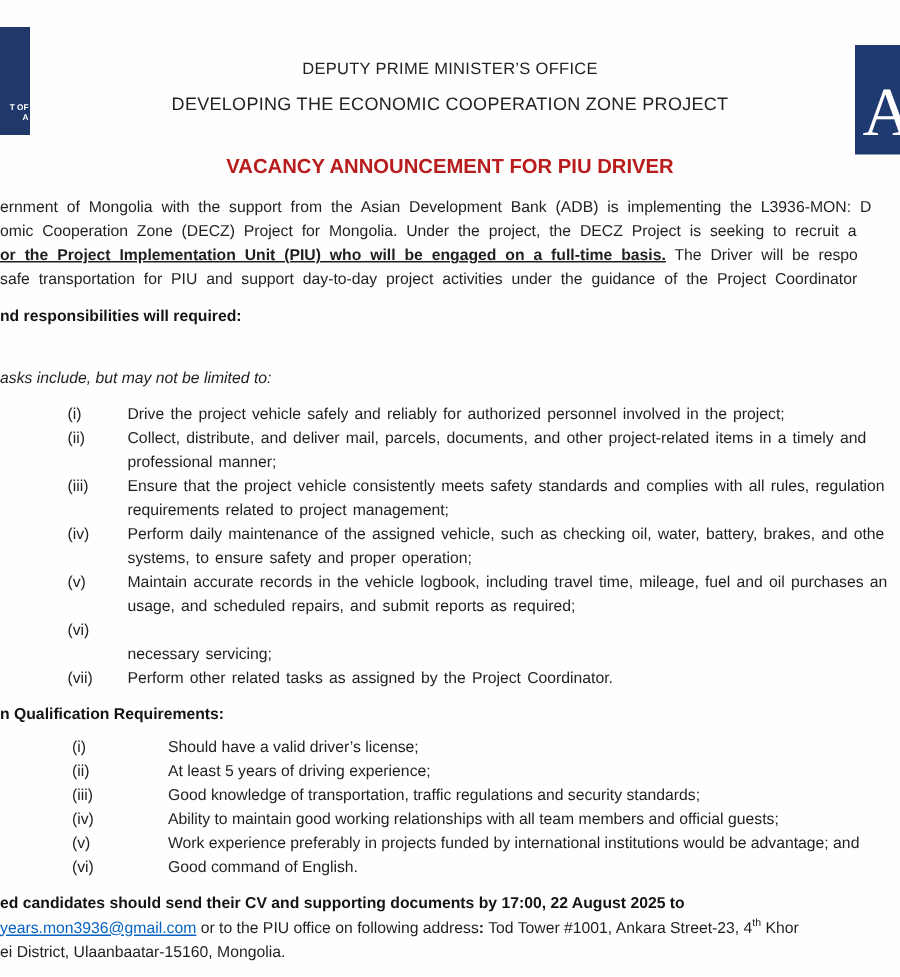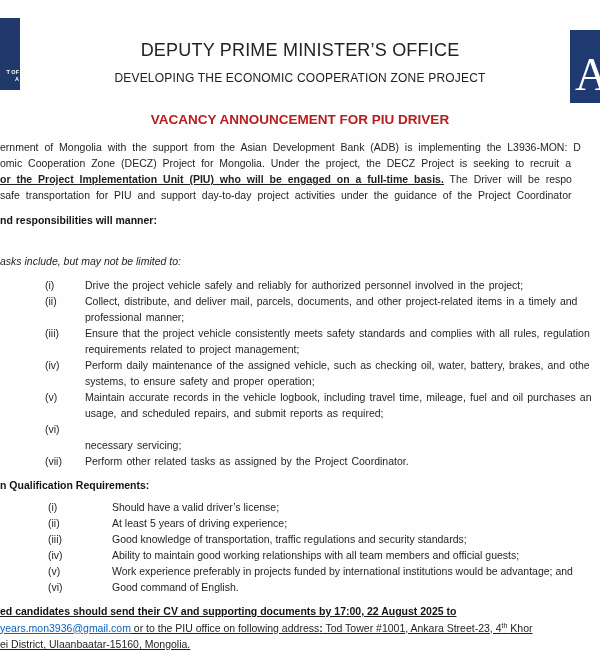--- a/index.html
+++ b/index.html
@@ -8,37 +8,37 @@
     overflow:hidden; font-family:"Liberation Sans","DejaVu Sans",sans-serif;
     color:#1f1f1f; font-size:10.5px;
   }
   
   .logo-left { position:absolute; left:0; top:18px; width:20px; height:72px; background:#21386b; }
   .logo-left .txt { position:absolute; bottom:7px; right:1px; color:#fff; font-size:5.5px; font-weight:bold; line-height:7px; text-align:right; white-space:nowrap; }
   .logo-right { position:absolute; left:570px; top:30px; width:40px; height:73px; background:#1e3a70; }
   .logo-right .letter { position:absolute; left:5px; bottom:5px; color:#fff; font-family:"Liberation Serif","DejaVu Serif",serif; font-size:46px; line-height:1; }
   
   .content { position:absolute; left:0; top:0; width:600px; height:651px; overflow:hidden; }
-  .h1 { margin-top:40px; text-align:center; font-size:18px; letter-spacing:.2px; color:#222; }
+  .h1 { margin-top:40px; text-align:center; font-size:11px; letter-spacing:.2px; color:#222; }
   .h2 { margin-top:10px; text-align:center; font-size:12px; letter-spacing:.2px; color:#222; }
   .title { margin-top:27px; text-align:center; font-size:13.5px; font-weight:bold; color:#b91c1c; }
   .para { margin-top:12px; }
   .pline { white-space:nowrap; line-height:16px; word-spacing:3px; }
   .bu { font-weight:bold; text-decoration:underline; }
   .sechead { margin-top:9px; font-weight:bold; line-height:16px; white-space:nowrap; color:#141414; }
   .tasks { margin-top:25px; line-height:16px; white-space:nowrap;font-style:italic; }
   .dlist { margin-top:8px; }
   .drow { display:flex; padding-left:45px; line-height:16px; white-space:nowrap; }
   .drow .dm { flex:0 0 40px; }
   .drow .dt { word-spacing:1.2px; }
   .qhead { margin-top:8px; font-weight:bold; line-height:16px; white-space:nowrap; color:#141414; }
   .qlist { margin-top:6px; }
   .qrow { display:flex; padding-left:48px; line-height:16px; white-space:nowrap; }
   .qrow .qm { flex:0 0 64px; }
-  .apply { margin-top:8px;text-decoration:underline; }
+  .apply { margin-top:8px; }
   .aline { line-height:16.5px; white-space:nowrap; }
   .abold { font-weight:bold; color:#141414; }
   .email { color:#0563c1; text-decoration:underline; cursor:pointer; }
   .bcolon { font-weight:bold; }
   sup.ord { font-size:7px; vertical-align:super; line-height:0; }
 </style>
 </head>
 <body>
 
 <div class="page">
@@ -60,21 +60,21 @@
     <div class="h2">DEVELOPING THE ECONOMIC COOPERATION ZONE PROJECT</div>
     <div class="title">VACANCY ANNOUNCEMENT FOR PIU DRIVER</div>
 
     <div class="para">
       <div class="pline">ernment of Mongolia with the support from the Asian Development Bank (ADB) is implementing the L3936-MON: D</div>
       <div class="pline">omic Cooperation Zone (DECZ) Project for Mongolia. Under the project, the DECZ Project is seeking to recruit a</div>
       <div class="pline"><span class="bu">or the Project Implementation Unit (PIU) who will be engaged on a full-time basis.</span><span> The Driver will be respo</span></div>
       <div class="pline">safe transportation for PIU and support day-to-day project activities under the guidance of the Project Coordinator</div>
     </div>
 
-    <div class="sechead">nd responsibilities will manner:</div>
+    <div class="sechead">nd responsibilities will required:</div>
     <div class="tasks">asks include, but may not be limited to:</div>
 
     <div class="dlist">
 
         <div class="drow">
           <span class="dm">(i)</span>
           <span class="dt">Drive the project vehicle safely and reliably for authorized personnel involved in the project;</span>
         </div>
 
         <div class="drow">

